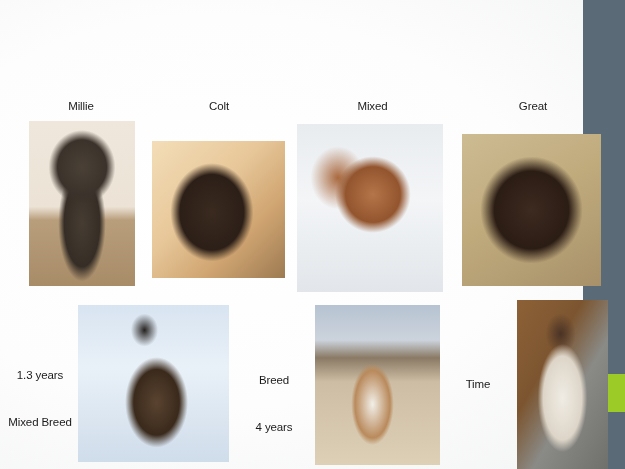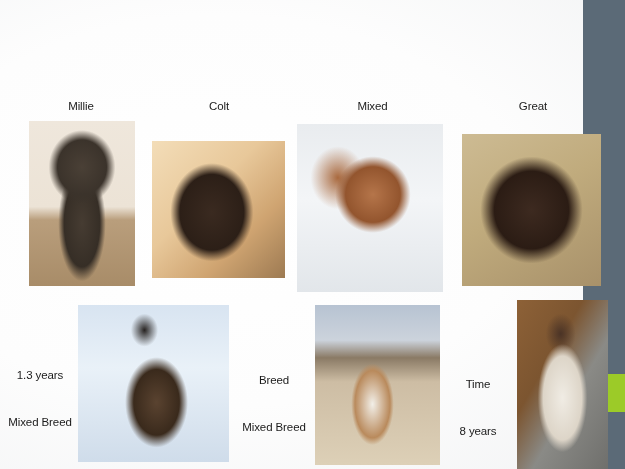--- a/index.html
+++ b/index.html
@@ -177,25 +177,25 @@
   </div>
 
   <div class="caption" style="left:2px; top:337px; width:76px;">
     <div>1.3 years</div>
     <div>Mixed Breed</div>
     
   </div>
 
   <div class="caption" style="left:234px; top:342px; width:80px;">
     <div>Breed</div>
+    <div>4 years</div>
     <div>Mixed Breed</div>
     
   </div>
 
   <div class="caption" style="left:440px; top:346px; width:76px;">
     <div>Time</div>
-    <div>8 years</div>
     
   </div>
 
   <div class="green-accent"></div>
 
 </div>
 
 </body></html>

